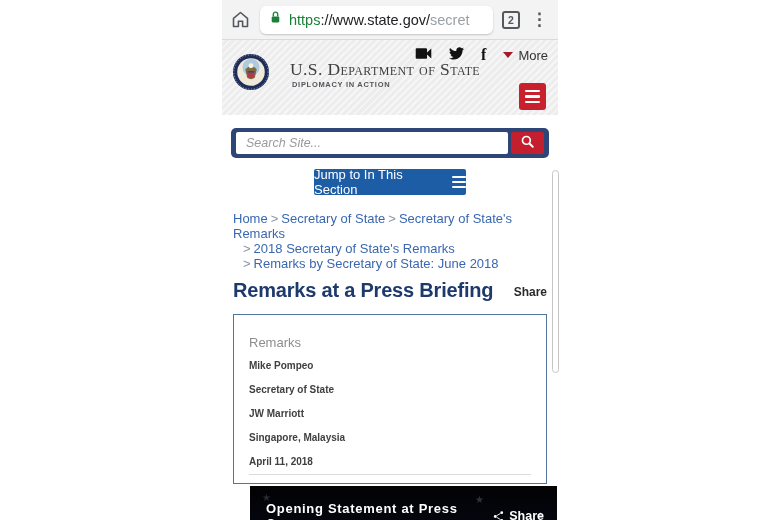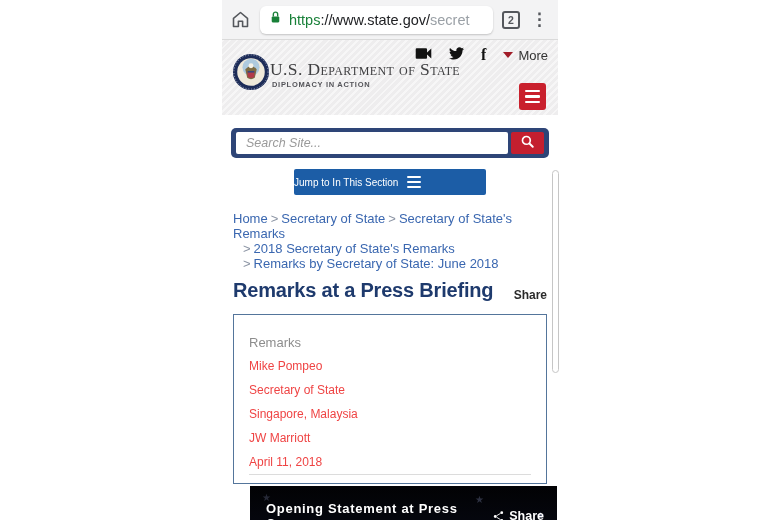--- a/index.html
+++ b/index.html
@@ -22,61 +22,61 @@
   .kebab { color:#54575c; font-size:17px; font-weight:bold; line-height:1; padding:0 2px; }
 
   
   .site-header { position:relative; height:75px; background:#eeedee;
                  background-image:repeating-linear-gradient(135deg, rgba(255,255,255,.5) 0 2px, rgba(238,237,238,0) 2px 5px); }
   .social-row { position:absolute; top:6px; right:10px; display:flex; align-items:center; gap:17px; }
   .fb-glyph { font-family:"Liberation Serif", serif; font-weight:bold; font-size:16px; color:#111; line-height:14px; }
   .more-link { display:flex; align-items:center; gap:5px; font-size:13px; color:#333;text-align:center; }
   .tri-down { width:0; height:0; border-left:5px solid transparent; border-right:5px solid transparent;
               border-top:6px solid #a11c28; }
-  .logo-row { position:absolute; left:10px; top:13px; display:flex; align-items:flex-start; gap:0; }
+  .logo-row { position:absolute; left:10px; top:13px; display:flex; align-items:flex-start; gap:20px; }
   .seal svg { display:block; }
   .wordmark { padding-top:7px; }
   .org-name { font-family:"Liberation Serif", serif; font-variant:small-caps; font-size:17.5px;
               color:#3f3f41; letter-spacing:.4px; line-height:18px; }
   .tagline { font-size:7.5px; font-weight:bold; color:#55555a; letter-spacing:.7px; margin-top:2px; margin-left:2px; }
   .menu-btn { position:absolute; right:12px; top:43px; width:27px; height:27px; background:#c9202d;
               border-radius:3px; display:flex; flex-direction:column; align-items:center; justify-content:center; gap:3px; }
   .menu-btn .bar { width:15px; height:2.5px; background:#fff; border-radius:1px; }
 
   
   .search-wrap { margin:13px 9px 8px; height:30px; background:#2e4577; border-radius:5px;
                  padding:4px 5px; display:flex; align-items:stretch; }
   .search-input { flex:1; border:none; outline:none; border-radius:2px; padding:0 10px;
                   font-family:"Liberation Sans", sans-serif; font-size:12.5px; font-style:italic; color:#666; }
   .search-input::placeholder { color:#9a9a9a; font-style:italic; }
   .search-btn { width:33px; margin-left:3px; background:#c41f2f; border:none; border-radius:2px;
                 display:flex; align-items:center; justify-content:center; cursor:pointer; }
 
   
-  .jump-btn { margin:11px auto 0; width:192px; height:26px; background:#1c5da6; border-radius:2px;
-              color:#fff; font-size:10px; display:flex; align-items:center; justify-content:flex-start; gap:9px; }
+  .jump-btn { margin:11px auto 0; width:152px; height:26px; background:#1c5da6; border-radius:2px;
+              color:#fff; font-size:13px; display:flex; align-items:center; justify-content:center; gap:9px; }
   .jump-bars { display:flex; flex-direction:column; gap:2.5px; }
   .jump-bars i { width:14px; height:2.2px; background:#fff; border-radius:1px; }
 
   
   .breadcrumbs { margin:16px 11px 0; font-size:13px; line-height:15px; }
   .crumb { color:#3a67b0; }
   .sep { color:#8a93a3; padding:0 3px; }
   .bc-line2, .bc-line3 { padding-left:7px; }
 
   
-  .article-head { margin:7px 11px 0; display:flex; justify-content:space-between; align-items:flex-end; }
+  .article-head { margin:7px 11px 0; display:flex; justify-content:space-between; align-items:center; }
   .article-title { font-size:20px; font-weight:bold; color:#1e3a6d; letter-spacing:-.2px; line-height:24px; }
   .share-label { font-size:12px; font-weight:bold; color:#2b2b2b; margin-top:3px; }
 
   
   .remarks-card { margin:12px 11px 0; height:170px; border:1px solid #54759b; background:#fff;
                   padding:20px 15px 12px; display:flex; flex-direction:column; }
   .kicker { color:#8d8d8d; font-size:13px; margin-bottom:4px; }
-  .r-line { font-weight:normal; color:#ef4444; font-size:12px; line-height:24px; }
+  .r-line { font-weight:bold; color:#404040; font-size:10px; line-height:24px; }
   .card-rule { margin-top:auto; border:none; border-top:1px solid #dcdcdc; margin-bottom:2px; }
 
   
   .video-card { position:relative; margin:2px 0 0 28px; width:307px; height:80px; overflow:hidden;
                 background:linear-gradient(180deg,#020204 0%,#05070f 50%,#111c3c 100%); padding:15px 13px 0 16px; }
   .video-head { position:relative; z-index:2; display:flex; justify-content:space-between; align-items:center; }
   .video-title { color:#fff; font-weight:bold; font-size:13px; letter-spacing:.7px; }
   .video-share { display:flex; align-items:center; gap:4px; color:#fff; }
   .video-share .lbl { font-size:12.5px; font-weight:bold; text-decoration:underline; }
   .star { position:absolute; z-index:1; color:#8d98c4; font-size:10px; }
@@ -189,22 +189,22 @@
 
   <div class="article-head">
     <h1 class="article-title">Remarks at a Press Briefing</h1>
     <span class="share-label">Share</span>
   </div>
 
   <div class="remarks-card">
     <div class="kicker">Remarks</div>
     <div class="r-line">Mike Pompeo</div>
     <div class="r-line">Secretary of State</div>
+    <div class="r-line">JW Marriott</div>
     <div class="r-line">Singapore, Malaysia</div>
-    <div class="r-line">JW Marriott</div>
     <div class="r-line">April 11, 2018</div>
     <hr class="card-rule">
   </div>
 
   <div class="video-card">
     <span class="star" style="left:12px; top:6px; opacity:.25;"></span>
     <span class="star" style="left:60px; top:48px; opacity:.3;"></span>
 
     <span class="star" style="left:225px; top:8px; opacity:.3;"></span>
     <span class="star" style="left:248px; top:40px; opacity:.5;"></span>

